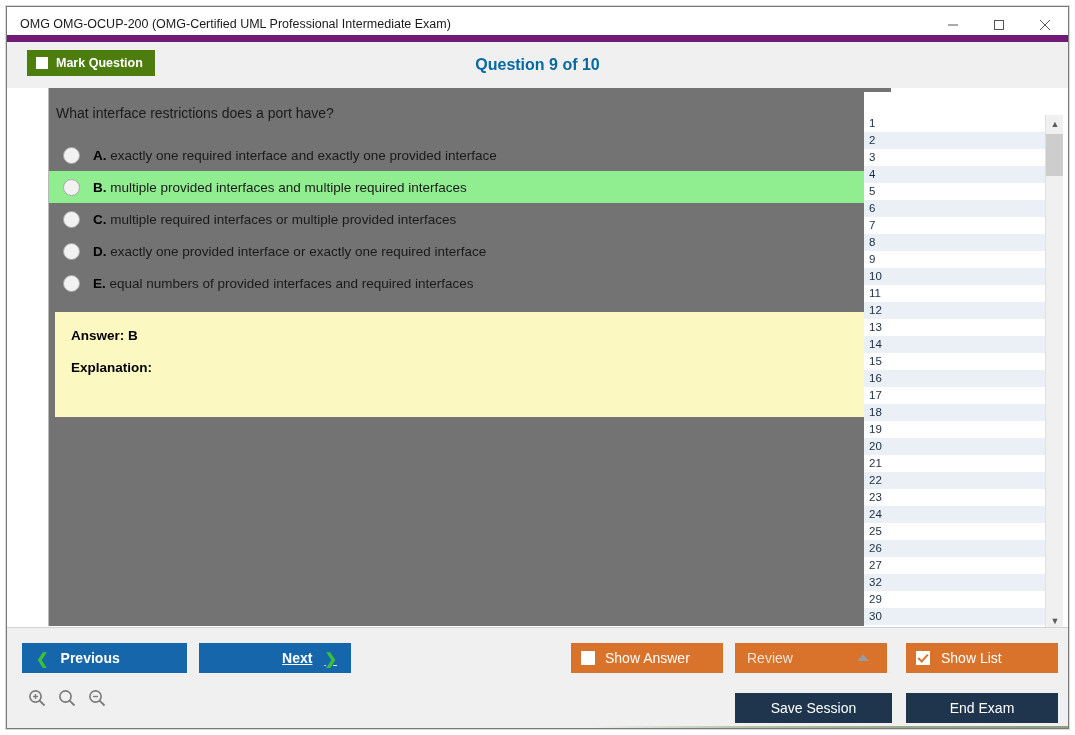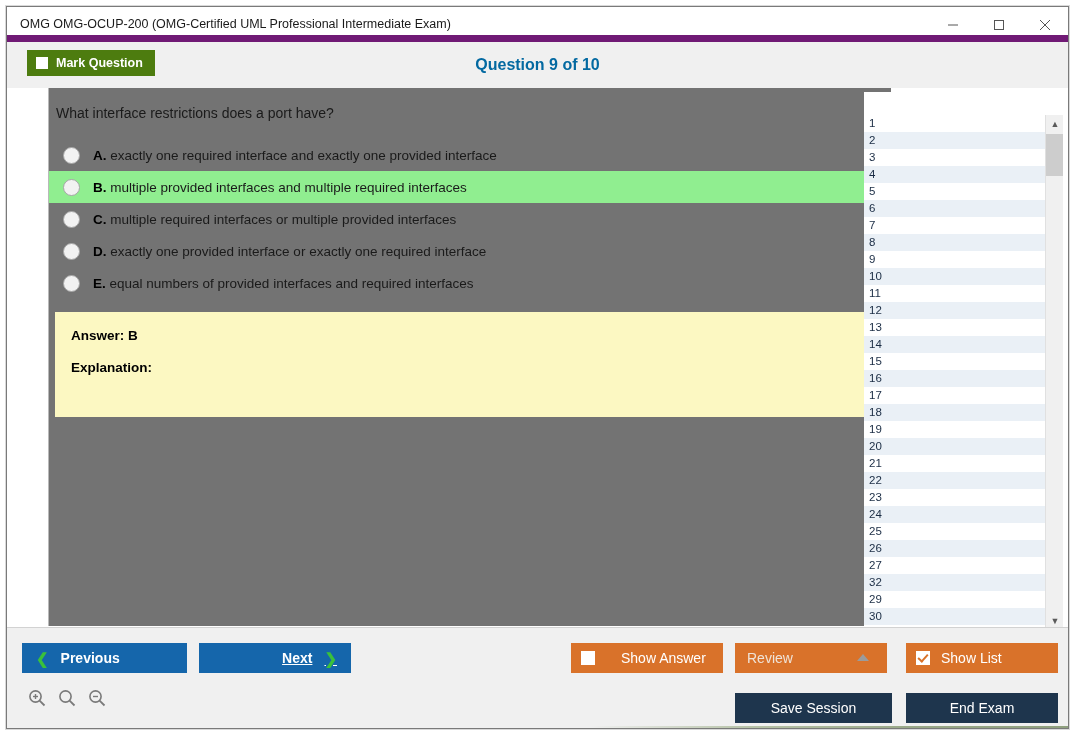--- a/index.html
+++ b/index.html
@@ -206,21 +206,21 @@
   .btn-navy { background: #1e354d; height: 30px; font-size: 14px;
               justify-content: center; }
 
   .btn-prev { left: 15px; top: 15px; width: 165px;
               justify-content: flex-start; padding-left: 14px; gap: 12px; }
   .btn-next { left: 192px; top: 15px; width: 152px;
               justify-content: flex-end; padding-right: 14px; gap: 12px; text-decoration: underline; }
   .chev { color: #3ac13a; font-size: 15px; font-weight: bold; line-height: 1; }
 
   .btn-show-answer { left: 564px; top: 15px; width: 152px;
-                     padding-left: 10px; gap: 26px; }
+                     padding-left: 10px; gap: 10px; }
   .btn-review { left: 728px; top: 15px; width: 152px;
                 padding-left: 12px; color: #efe3d8; }
   .review-caret {
     position: absolute; right: 18px; top: 11px;
     width: 0; height: 0;
     border-left: 6px solid transparent;
     border-right: 6px solid transparent;
     border-bottom: 7px solid #9b9b9b;
   }
   .btn-show-list { left: 899px; top: 15px; width: 152px;

